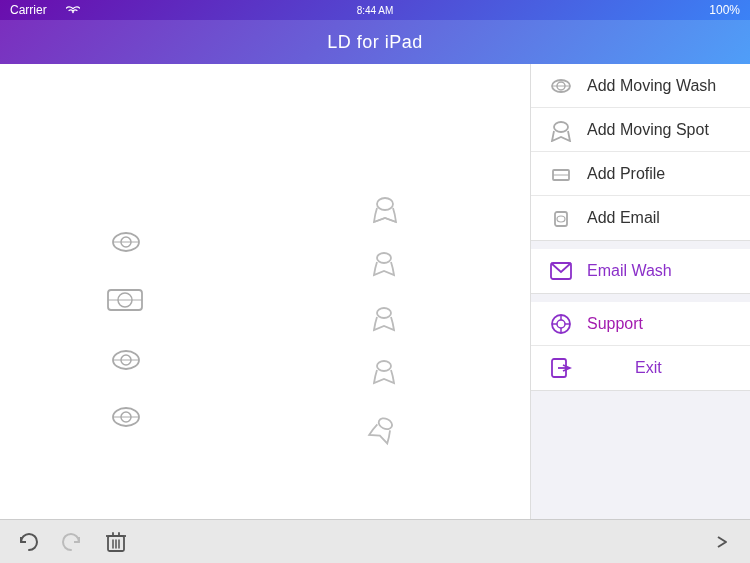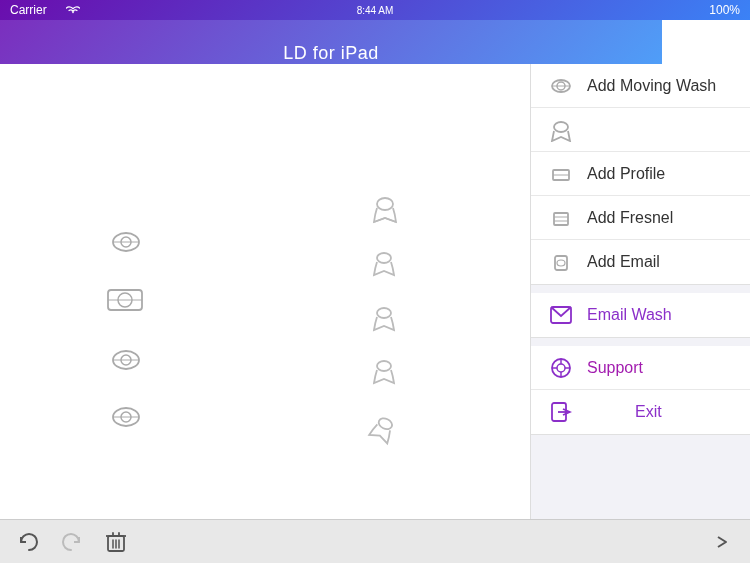--- a/index.html
+++ b/index.html
@@ -11,23 +11,23 @@
       background: linear-gradient(135deg, #6a0dad, #3b82f6);
       display: flex; align-items: center; justify-content: space-between;
       padding: 0 10px; color: white; font-size: 12px;
     }
     #status-bar .left { display: flex; align-items: center; gap: 19px; }
     #status-bar .center { position: absolute; left: 50%; transform: translateX(-50%); font-size: 10px; font-weight: 500; }
     #status-bar .right { font-size: 12px; }
 
     
     #title-bar {
-      width: 662px; height: 44px;
+      width: 750px; height: 44px;
       background: linear-gradient(135deg, #7b2fbe, #4f9ef8);
-      display: flex; align-items: flex-end; justify-content: center;
+      display: flex; align-items: center; justify-content: center;
     }
     #title-bar span { color: white; font-size: 18px; font-weight: 300; letter-spacing: 0.5px; }
 
     
     #main { width: 750px; height: 499px; position: relative; display: flex; }
 
     
     #canvas-area { flex: 1; background: #fff; position: relative; overflow: hidden; }
 
     
@@ -179,39 +179,30 @@
         </div>
         <span class="menu-label">Add Moving Wash</span>
       </div>
       <div class="menu-item">
         <div class="menu-icon">
           <svg width="24" height="24" viewBox="0 0 24 24">
             <ellipse cx="12" cy="9" rx="7" ry="5" fill="none" stroke="#aaa" stroke-width="1.8"></ellipse>
             <path d="M5 13 Q4 18 3 23 L12 19 L21 23 Q20 18 19 13" fill="none" stroke="#aaa" stroke-width="1.8"></path>
           </svg>
         </div>
+        <span class="menu-label">Add Moving Spot</span>
       </div>
       <div class="menu-item">
         <div class="menu-icon">
           <svg width="24" height="24" viewBox="0 0 24 24">
             <rect x="4" y="8" width="16" height="10" rx="1" fill="none" stroke="#aaa" stroke-width="1.8"></rect>
             <line x1="4" y1="13" x2="20" y2="13" stroke="#aaa" stroke-width="1"></line>
           </svg>
         </div>
         <span class="menu-label">Add Profile</span>
-      </div>
-      <div class="menu-item">
-        <div class="menu-icon">
-          <svg width="24" height="24" viewBox="0 0 24 24">
-            <rect x="5" y="7" width="14" height="12" rx="1" fill="none" stroke="#aaa" stroke-width="1.8"></rect>
-            <line x1="5" y1="11" x2="19" y2="11" stroke="#aaa" stroke-width="1"></line>
-            <line x1="5" y1="15" x2="19" y2="15" stroke="#aaa" stroke-width="1"></line>
-          </svg>
-        </div>
-        <span class="menu-label">Add Fresnel</span>
       </div>
       <div class="menu-item">
         <div class="menu-icon">
           <svg width="24" height="24" viewBox="0 0 24 24">
             <rect x="6" y="6" width="12" height="14" rx="2" fill="none" stroke="#aaa" stroke-width="1.8"></rect>
             <ellipse cx="12" cy="13" rx="4" ry="3" fill="none" stroke="#aaa" stroke-width="1.2"></ellipse>
           </svg>
         </div>
         <span class="menu-label">Add Email</span>
       </div>

